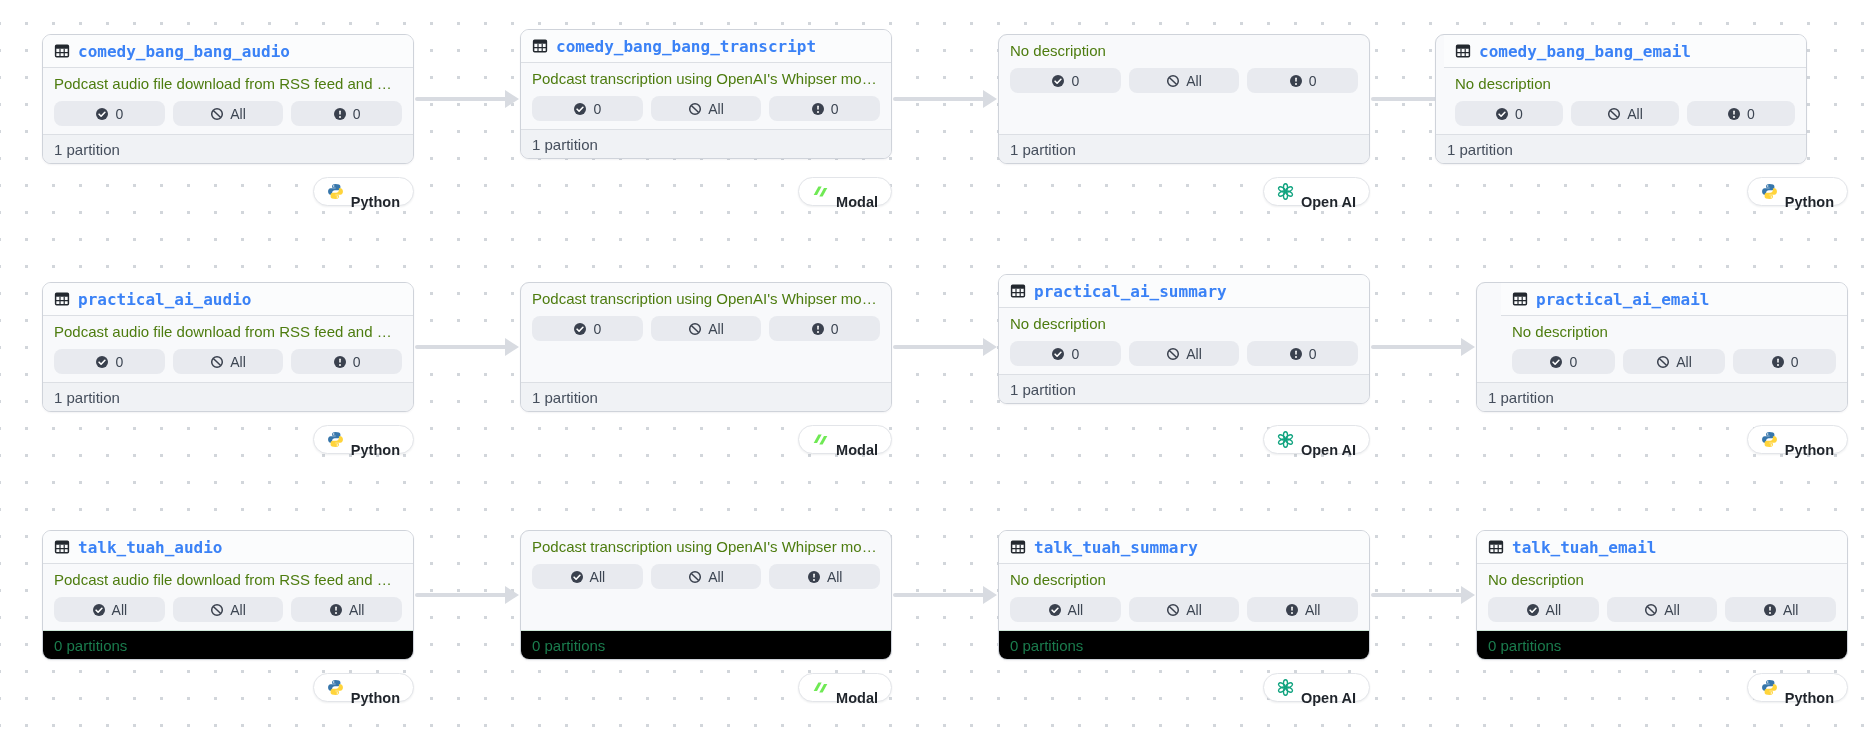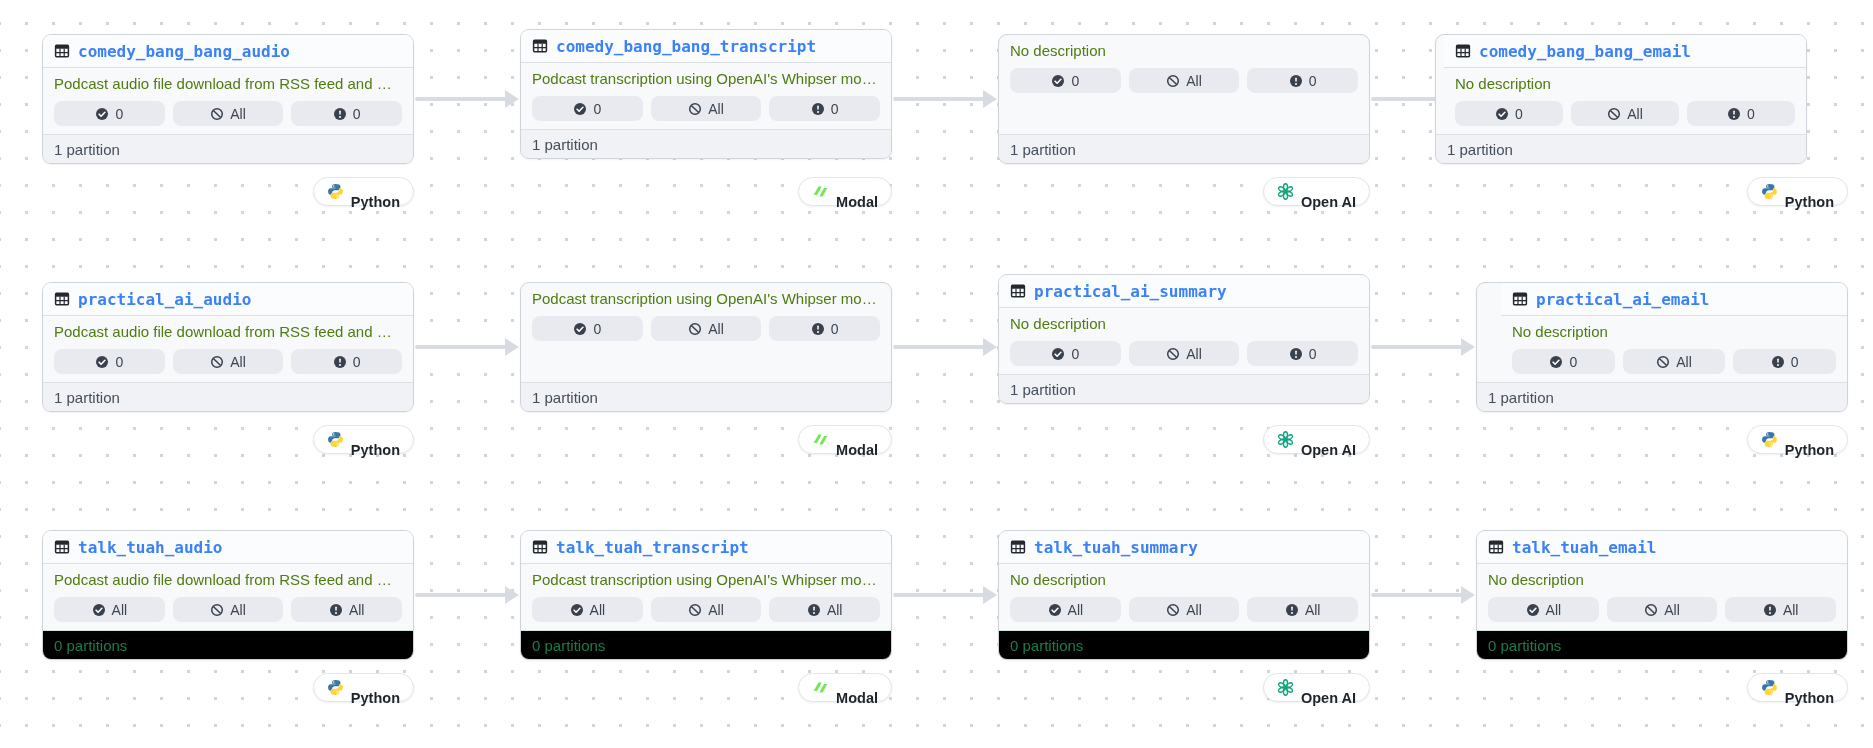--- a/index.html
+++ b/index.html
@@ -513,26 +513,20 @@
           </svg>
         </span>
       <span class="tag-label">Python</span>
     </div>
   </div>
     <div class="edge" style="left: 415px; top: 585px;">
       <div class="edge-line"></div>
       <div class="edge-head"></div>
     </div>
     <div class="asset-card" style="left: 520px; top: 530px;">
-    <div class="card-header">
-      <svg class="table-icon">
-          <use href="#sym-table"></use>
-        </svg>
-      <span class="asset-title">talk_tuah_transcript</span>
-    </div>
     <div class="card-body">
       <div class="asset-desc">Podcast transcription using OpenAI's Whipser mo…</div>
       <div class="pill-row">
         <div class="pill">
           <svg>
               <use href="#sym-check"></use>
             </svg>
           <span>All</span>
         </div>
         <div class="pill">

